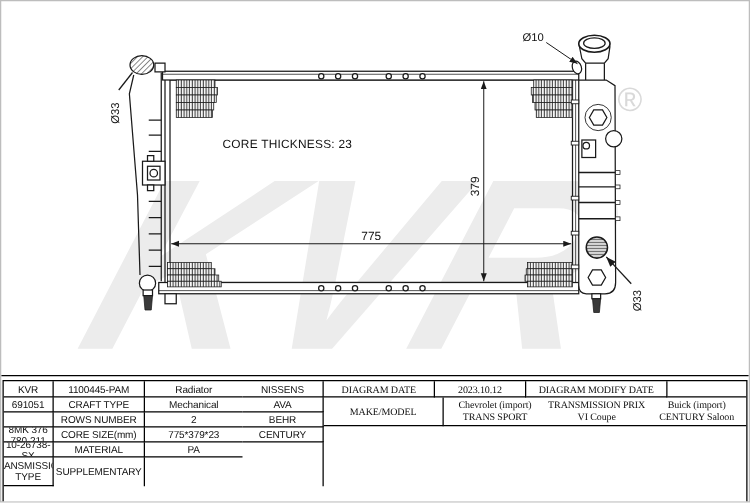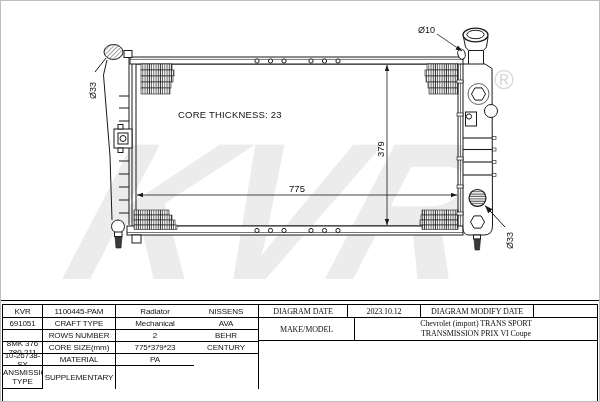--- a/index.html
+++ b/index.html
@@ -248,21 +248,22 @@
 
     <div id="right-panel">
       <div class="r-row" id="r-row-1">
         <div class="cell">DIAGRAM DATE</div>
         <div class="cell">2023.10.12</div>
         <div class="cell">DIAGRAM MODIFY DATE</div>
         <div class="cell noR"></div>
       </div>
       <div class="r-row r-row2">
         <div class="cell">MAKE/MODEL</div>
-        <div class="cell noR mm-lines" style="flex-direction:column;justify-content:center;">
+        <div class="cell noR mm-lines" style="justify-content:center;">
           <div>Chevrolet (import) TRANS SPORT</div>
           <div>TRANSMISSION PRIX VI Coupe</div>
+          <div>Buick (import) CENTURY Saloon</div>
         </div>
       </div>
     </div>
 
   </div>
 </div>
 
 </body></html>

